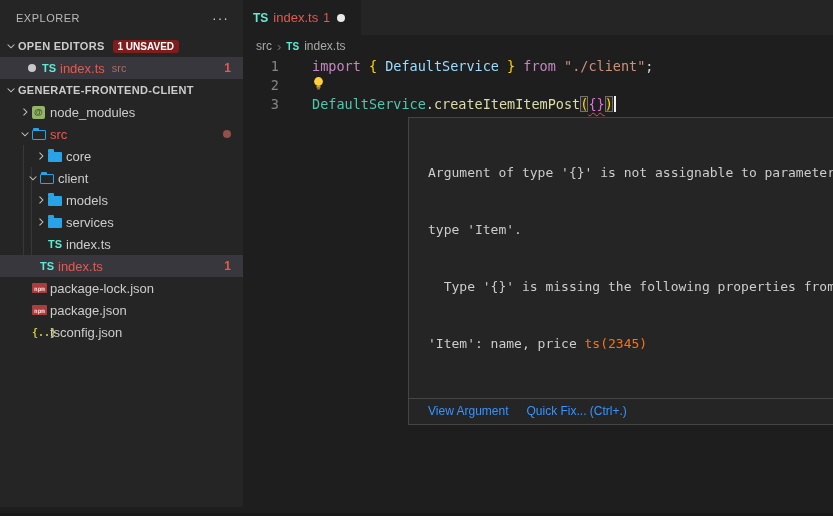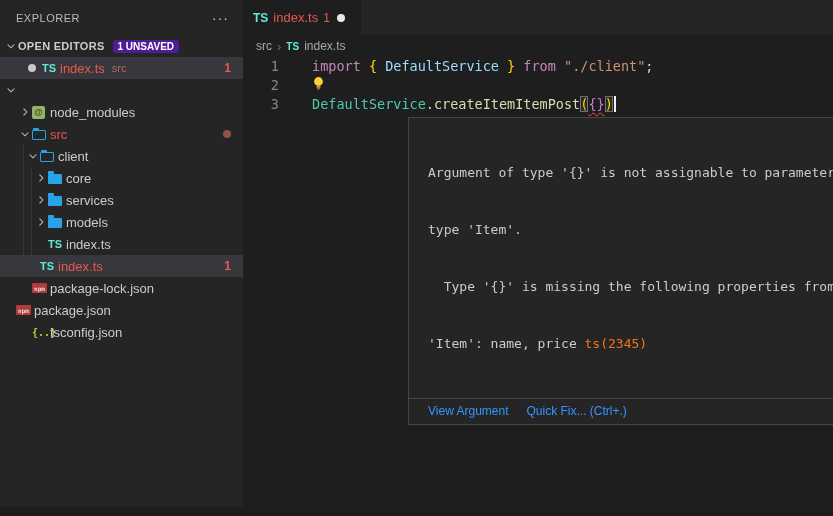--- a/index.html
+++ b/index.html
@@ -10,21 +10,21 @@
   
   .sidebar { position:absolute; left:0; top:0; width:243px; height:507px;
     background:#252526; font-size:13px; }
   .sb-title { height:35px; display:flex; align-items:center; justify-content:space-between;
     padding:0 14px 0 16px; }
   .sb-title .ttl { font-size:11px; letter-spacing:.5px; color:#bbbbbb; }
   .more { color:#c5c5c5; font-size:14px; letter-spacing:1px; cursor:pointer; line-height:10px; }
 
   .sect { height:22px; display:flex; align-items:center; padding-left:4px; }
   .sect .lbl { font-weight:bold; font-size:11px; color:#cccccc; letter-spacing:.3px; }
-  .badge-pill { margin-left:8px; background:#4c1d95; color:#ffffff; font-size:10px;
+  .badge-pill { margin-left:8px; background:#7f1d1d; color:#ffffff; font-size:10px;
     font-weight:bold; padding:1px 5px; border-radius:3px; }
 
   .row { height:22px; display:flex; align-items:center; position:relative; }
   .row.sel { background:#37373d; }
   .chev { width:14px; height:16px; display:flex; align-items:center; justify-content:center; flex:none; }
   .chev svg { display:block; }
   .chev.exp svg { transform:rotate(90deg); }
   .ic { width:18px; flex:none; display:flex; align-items:center; justify-content:flex-start; }
   .lbl-t { white-space:nowrap; }
   .lvl1 { padding-left:18px; } .lvl2 { padding-left:26px; } .lvl3 { padding-left:34px; }
@@ -111,20 +111,21 @@
       <span class="spacer"></span>
       <span class="err-count" style="color: rgb(233, 88, 80);">1</span>
     </div>
 
     <div class="sect">
       <span class="chev exp">
         <svg width="12" height="12" viewBox="0 0 16 16">
             <path d="M6 3.5 L10.5 8 L6 12.5" stroke="#c5c5c5" stroke-width="1.4" fill="none"></path>
           </svg>
       </span>
+      <span class="lbl">GENERATE-FRONTEND-CLIENT</span>
     </div>
 
     <div style="position:relative;">
       <div class="guide" style="left:23px; top:44px; height:132px;"></div>
       <div class="guide" style="left:31px; top:66px; height:88px;"></div>
 
       <div class="row lvl1">
         <span class="chev">
             <svg width="12" height="12" viewBox="0 0 16 16">
               <path d="M6 3.5 L10.5 8 L6 12.5" stroke="#c5c5c5" stroke-width="1.4" fill="none"></path>
@@ -143,20 +144,32 @@
             </svg>
           </span>
         <span class="ic">
             <span class="folder open"></span>
           </span>
         <span class="lbl-t" style="color: rgb(233, 88, 80);">src</span>
         <span class="spacer"></span>
         <span class="mod-dot" style="background:#925048;"></span>
       </div>
 
+      <div class="row lvl3">
+        <span class="chev">
+            <svg width="12" height="12" viewBox="0 0 16 16">
+              <path d="M6 3.5 L10.5 8 L6 12.5" stroke="#c5c5c5" stroke-width="1.4" fill="none"></path>
+            </svg>
+          </span>
+        <span class="ic">
+            <span class="folder"></span>
+          </span>
+        <span class="lbl-t">core</span>
+      </div>
+
       <div class="row lvl2">
         <span class="chev exp">
             <svg width="12" height="12" viewBox="0 0 16 16">
               <path d="M6 3.5 L10.5 8 L6 12.5" stroke="#c5c5c5" stroke-width="1.4" fill="none"></path>
             </svg>
           </span>
         <span class="ic">
             <span class="folder open"></span>
           </span>
         <span class="lbl-t">client</span>
@@ -164,45 +177,33 @@
 
       <div class="row lvl3">
         <span class="chev">
             <svg width="12" height="12" viewBox="0 0 16 16">
               <path d="M6 3.5 L10.5 8 L6 12.5" stroke="#c5c5c5" stroke-width="1.4" fill="none"></path>
             </svg>
           </span>
         <span class="ic">
             <span class="folder"></span>
           </span>
-        <span class="lbl-t">core</span>
+        <span class="lbl-t">models</span>
       </div>
 
       <div class="row lvl3">
         <span class="chev">
             <svg width="12" height="12" viewBox="0 0 16 16">
               <path d="M6 3.5 L10.5 8 L6 12.5" stroke="#c5c5c5" stroke-width="1.4" fill="none"></path>
             </svg>
           </span>
         <span class="ic">
             <span class="folder"></span>
           </span>
         <span class="lbl-t">services</span>
-      </div>
-
-      <div class="row lvl3">
-        <span class="chev">
-            <svg width="12" height="12" viewBox="0 0 16 16">
-              <path d="M6 3.5 L10.5 8 L6 12.5" stroke="#c5c5c5" stroke-width="1.4" fill="none"></path>
-            </svg>
-          </span>
-        <span class="ic">
-            <span class="folder"></span>
-          </span>
-        <span class="lbl-t">models</span>
       </div>
 
       <div class="row lvl3" style="padding-left:48px;">
         <span class="ic">
             <span class="ts-ic">TS</span>
           </span>
         <span class="lbl-t">index.ts</span>
       </div>
 
       <div class="row lvl2 sel" style="padding-left:40px;">
@@ -214,21 +215,21 @@
         <span class="err-count" style="color: rgb(233, 88, 80);">1</span>
       </div>
 
       <div class="row lvl1" style="padding-left:32px;">
         <span class="ic">
             <span class="npm-ic">npm</span>
           </span>
         <span class="lbl-t">package-lock.json</span>
       </div>
 
-      <div class="row lvl1" style="padding-left:16px;">
+      <div class="row lvl1" style="padding-left:32px;">
         <span class="ic">
             <span class="npm-ic">npm</span>
           </span>
         <span class="lbl-t">package.json</span>
       </div>
 
       <div class="row lvl1" style="padding-left:32px;">
         <span class="ic">
             <span class="brace-ic">{..}</span>
           </span>

